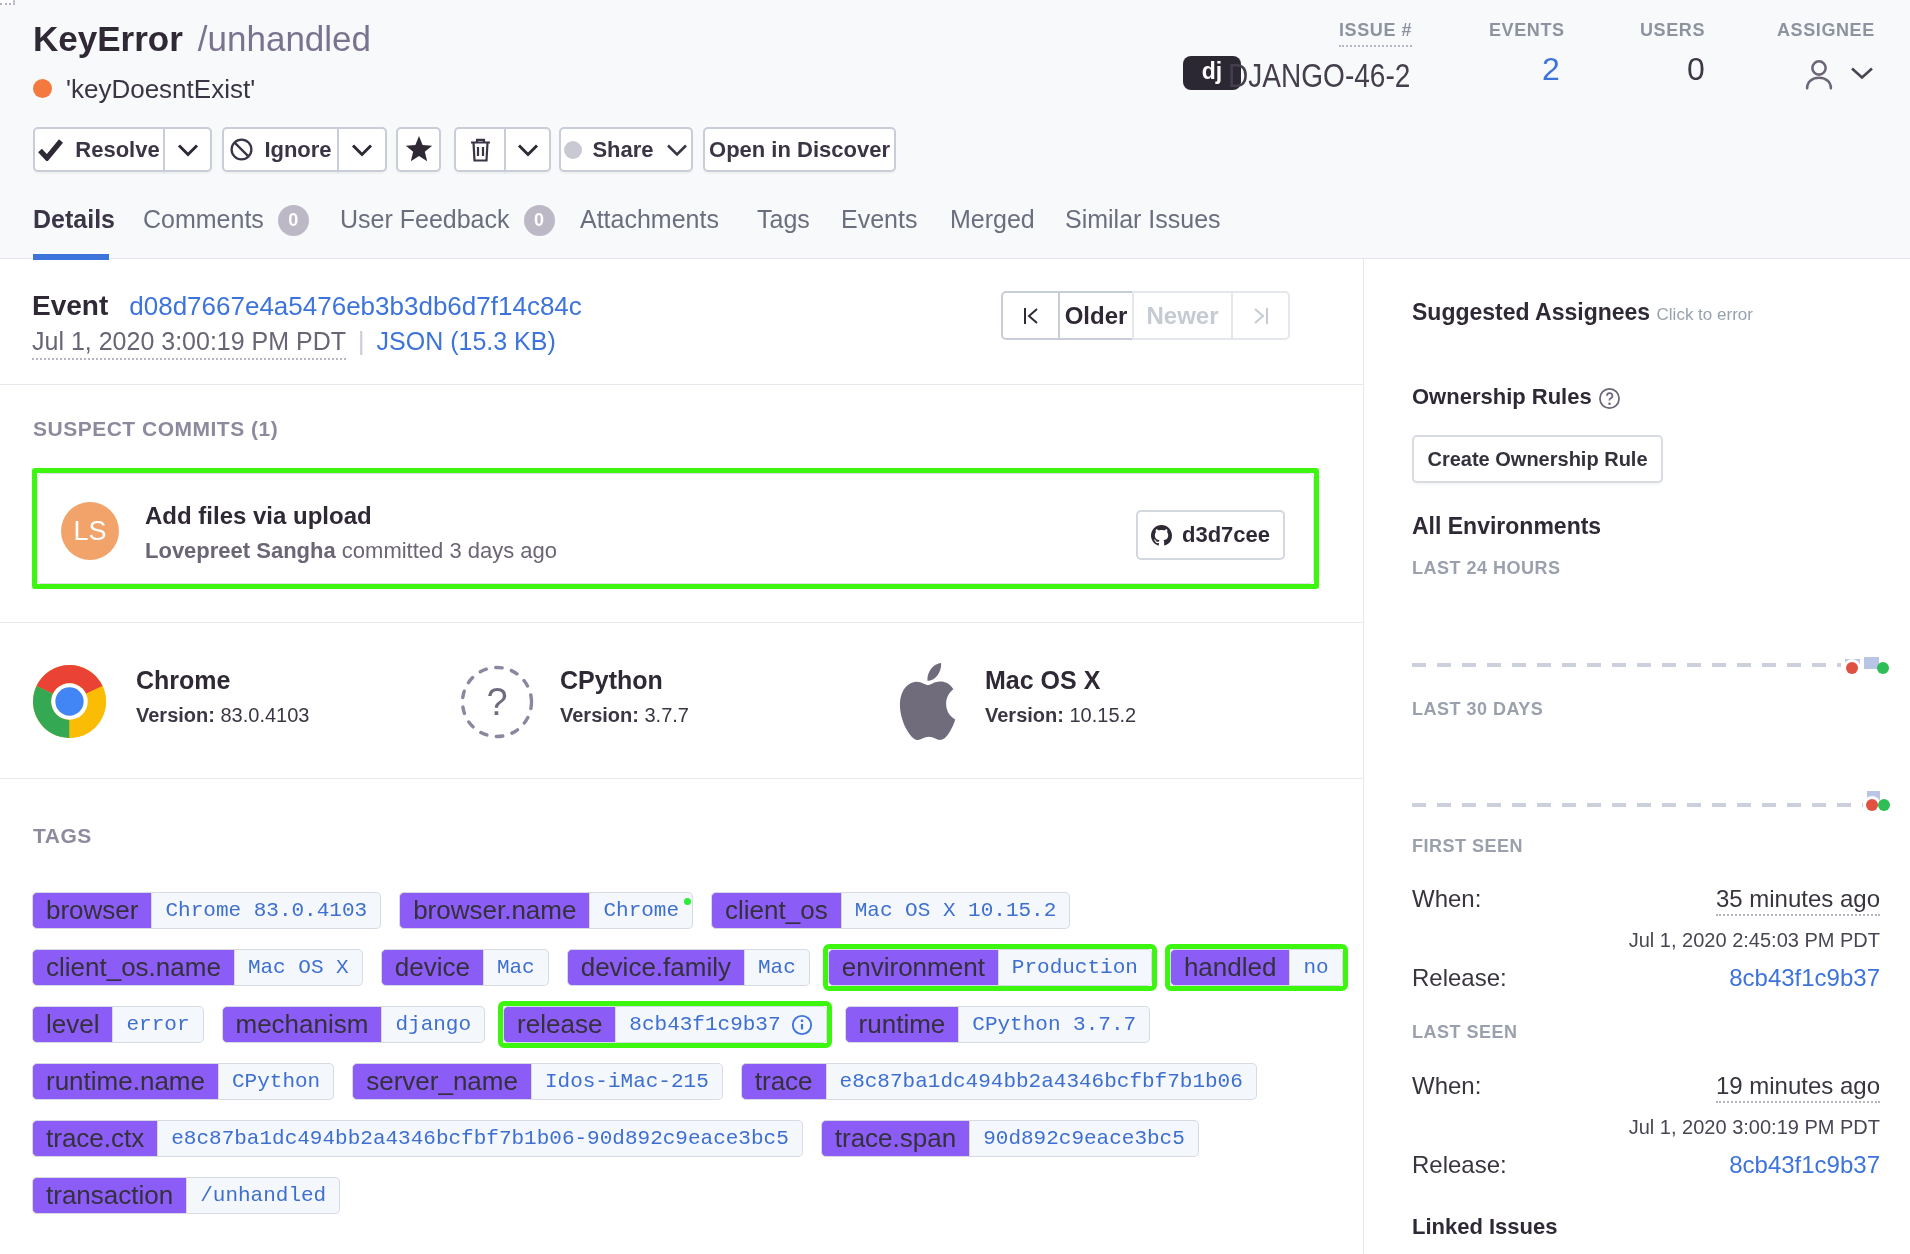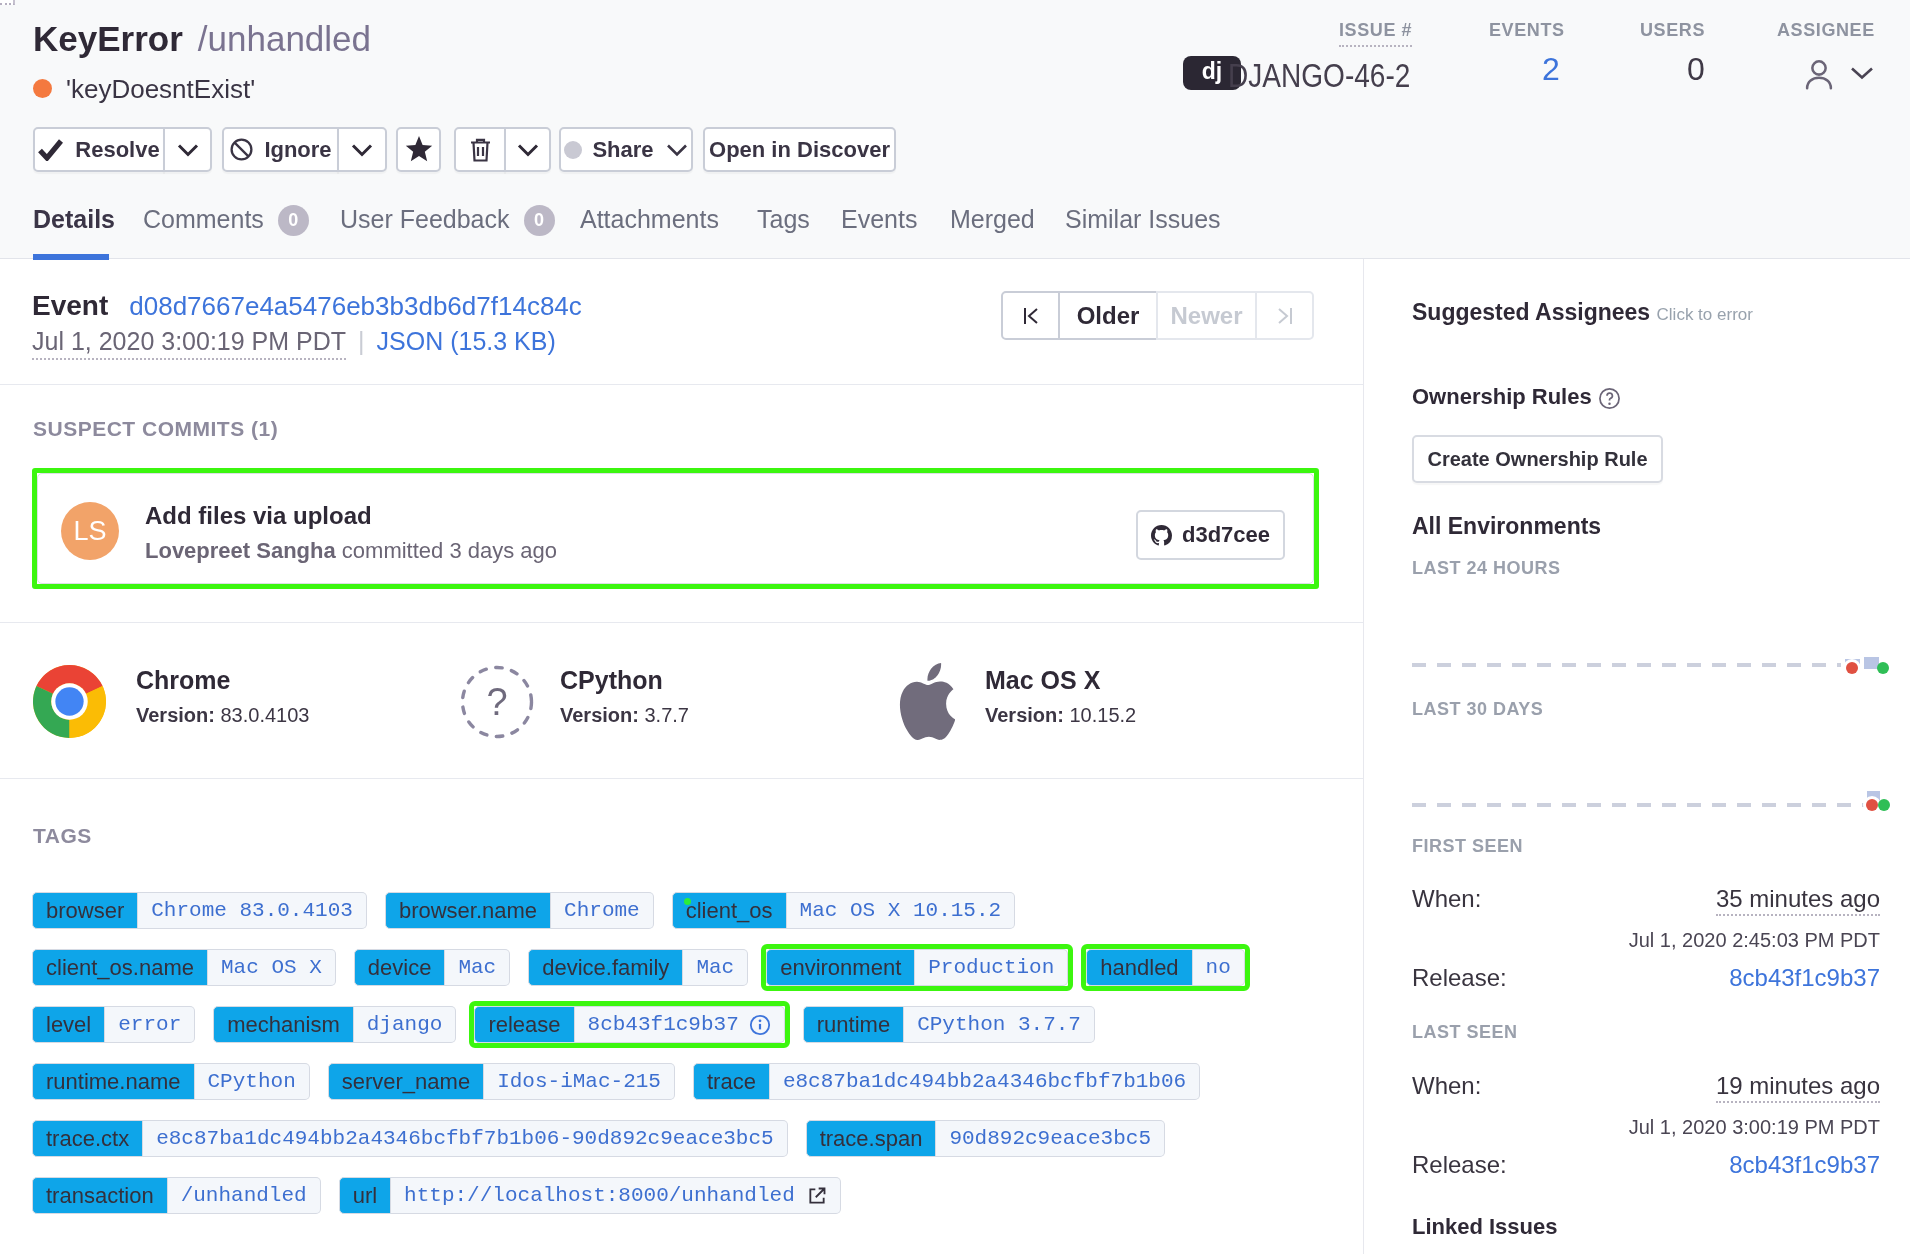--- a/index.html
+++ b/index.html
@@ -51,21 +51,21 @@
 .cby{position:absolute;left:107px;top:64px;font-size:22px;color:#6b6575}
 .cby b{font-weight:700}
 .cbtn{position:absolute;left:1098px;top:36px;width:149px;height:50px;border:2px solid #d3d7df;border-radius:5px;background:#fff;display:flex;align-items:center;justify-content:center;font-size:22px;font-weight:700;color:#2f2936}
 
 .ctx-name{position:absolute;font-size:25px;font-weight:700;color:#2f2936}
 .ctx-ver{position:absolute;font-size:20px;color:#3c3644}
 .ctx-ver b{font-weight:700}
 
 .trow{position:absolute;left:32px;display:flex;gap:18px;align-items:center}
 .pill{display:flex;height:37px;border-radius:5px;white-space:nowrap}
-.pk{display:flex;align-items:center;padding:0 13px;background:#0ea5e9;border:1px solid #d6dae3;border-radius:5px 0 0 5px;color:#34303c;font-size:22px}
+.pk{display:flex;align-items:center;padding:0 13px;background:#8b5cf6;border:1px solid #d6dae3;border-radius:5px 0 0 5px;color:#34303c;font-size:26px}
 .pv{display:flex;align-items:center;padding:0 13px;background:#f4f7fb;border:1px solid #d6dae3;border-left:none;border-radius:0 5px 5px 0;color:#3d6fd0;font-family:"Liberation Mono",monospace;font-size:21px}
 .ghl{outline:5px solid #3cf60f;border-radius:1px}
 .gdot{position:absolute;left:684px;top:898px;width:7px;height:7px;border-radius:50%;background:#2ced3a;z-index:6}
 
 .side{position:absolute;left:1363px;top:259px;width:547px;height:995px;background:#fff;border-left:1px solid #e7e8ee}
 .sb{position:absolute;white-space:nowrap}
 .sb-h{font-size:23px;font-weight:700;color:#2f2936}
 .sb-lbl{font-size:18px;font-weight:700;letter-spacing:.5px;color:#9aa0ac}
 .crbtn{position:absolute;left:1412px;top:435px;width:251px;height:48px;border:2px solid #d8dbe2;border-radius:5px;background:#fff;box-shadow:0 2px 1px rgba(45,45,60,.04);display:flex;align-items:center;justify-content:center;font-size:20px;font-weight:700;color:#33313b}
 .dash{position:absolute;height:4px;background:repeating-linear-gradient(90deg,#ccd0dd 0 14px,transparent 14px 25px)}
@@ -166,21 +166,21 @@
 
 <div class="main"></div>
 <div class="evt-title">Event<a>d08d7667e4a5476eb3b3db6d7f14c84c</a></div>
 <div class="evt-sub"><span class="dotted-u" style="padding-bottom:3px">Jul 1, 2020 3:00:19 PM PDT</span><span class="sep">|</span><span class="json">JSON (15.3 KB)</span></div>
 <div class="pgrp">
   <div class="pbtn rl" style="width:59px">
       <svg width="20" height="20" viewBox="0 0 20 20" fill="none" stroke="#2f2936" stroke-width="2">
         <path d="M4 2v16M16 3l-8 7 8 7"></path>
       </svg>
     </div>
-  <div class="pbtn" style="width:100px">Older</div>
+  <div class="pbtn" style="width:76px">Older</div>
   <div class="pbtn dis" style="width:101px">Newer</div>
   <div class="pbtn dis rr" style="width:59px">
       <svg width="20" height="20" viewBox="0 0 20 20" fill="none" stroke="#c6cad2" stroke-width="2">
         <path d="M16 2v16M4 3l8 7-8 7"></path>
       </svg>
     </div>
 </div>
 <div class="rule" style="top:384px"></div>
 
 <div class="seclbl" style="top:417px">SUSPECT COMMITS (1)</div>
@@ -307,27 +307,20 @@
     </div>
   <div class="pill">
       <span class="pk">trace.span</span>
       <span class="pv">90d892c9eace3bc5</span>
     </div>
 </div>
 <div class="trow" style="top:1177px">
   <div class="pill">
       <span class="pk">transaction</span>
       <span class="pv">/unhandled</span>
-    </div>
-  <div class="pill">
-      <span class="pk">url</span>
-      <span class="pv">http://localhost:8000/unhandled
-    <svg width="20" height="20" viewBox="0 0 24 24" fill="none" stroke="#34303c" stroke-width="2.2" style="margin-left:12px">
-          <path d="M10 4H4v16h16v-6M14 3h7v7M21 3L10.5 13.5"></path>
-        </svg></span>
     </div>
 </div>
 
 <div class="side"></div>
 <div class="sb sb-h" style="left:1412px;top:299px">Suggested Assignees <span style="font-weight:400;color:#98a2ad;font-size:17px">Click to error</span></div>
 <div class="sb sb-h" style="left:1412px;top:384px;font-size:22px">Ownership Rules</div>
 <div class="abs" style="left:1598px;top:387px">
     <svg width="23" height="23" viewBox="0 0 24 24" fill="none" stroke="#6b6577" stroke-width="1.8">
       <circle cx="12" cy="12" r="10"></circle>
       <path d="M9.4 9.1a2.8 2.8 0 1 1 3.7 2.7c-.8.3-1.1.9-1.1 1.7v.6"></path>

